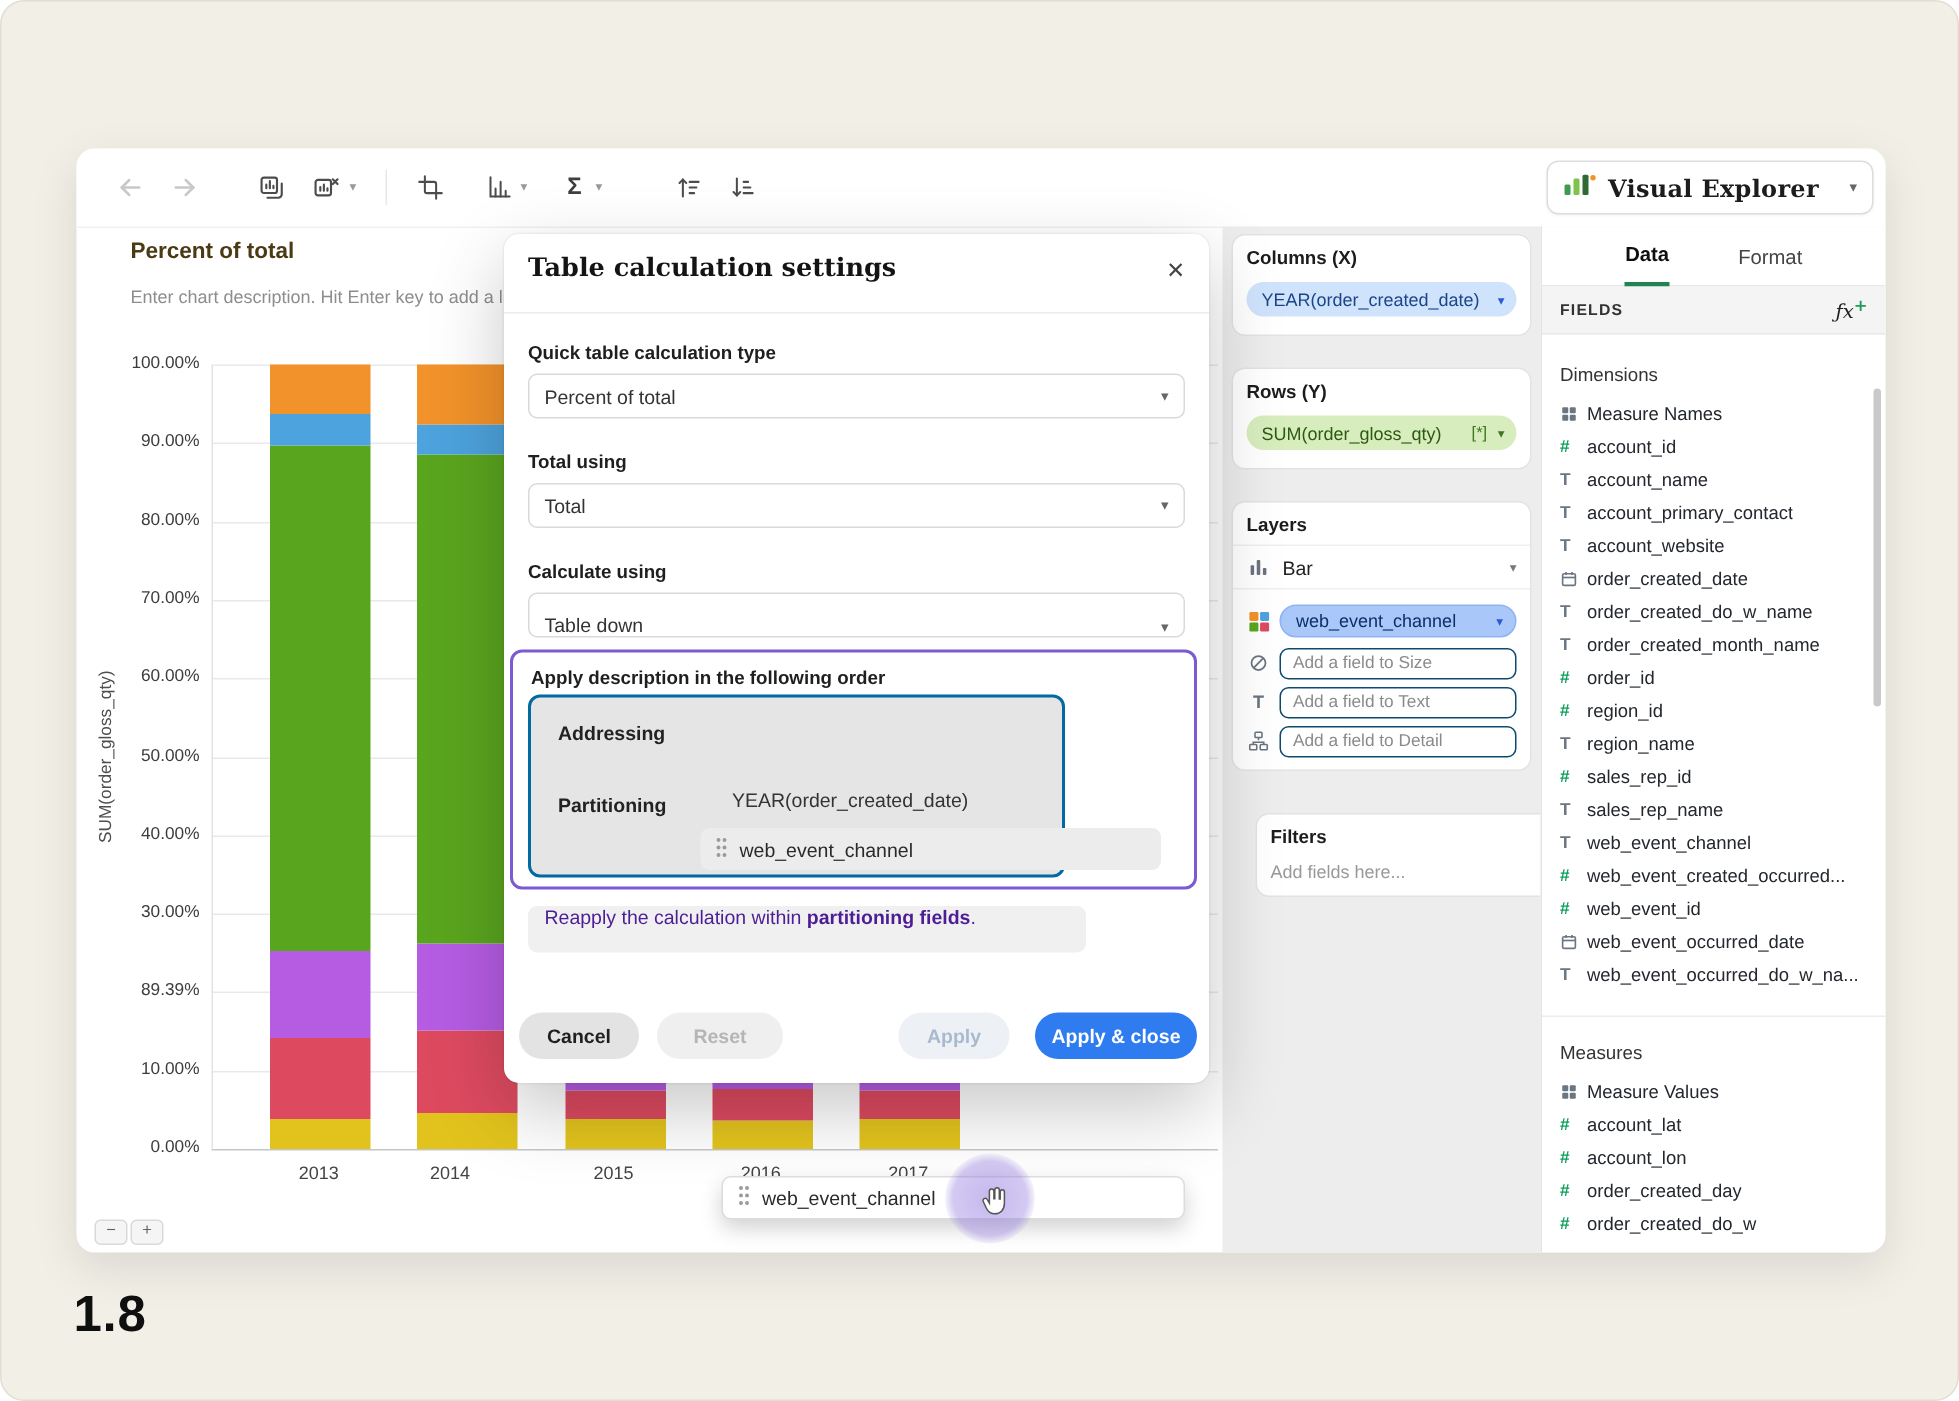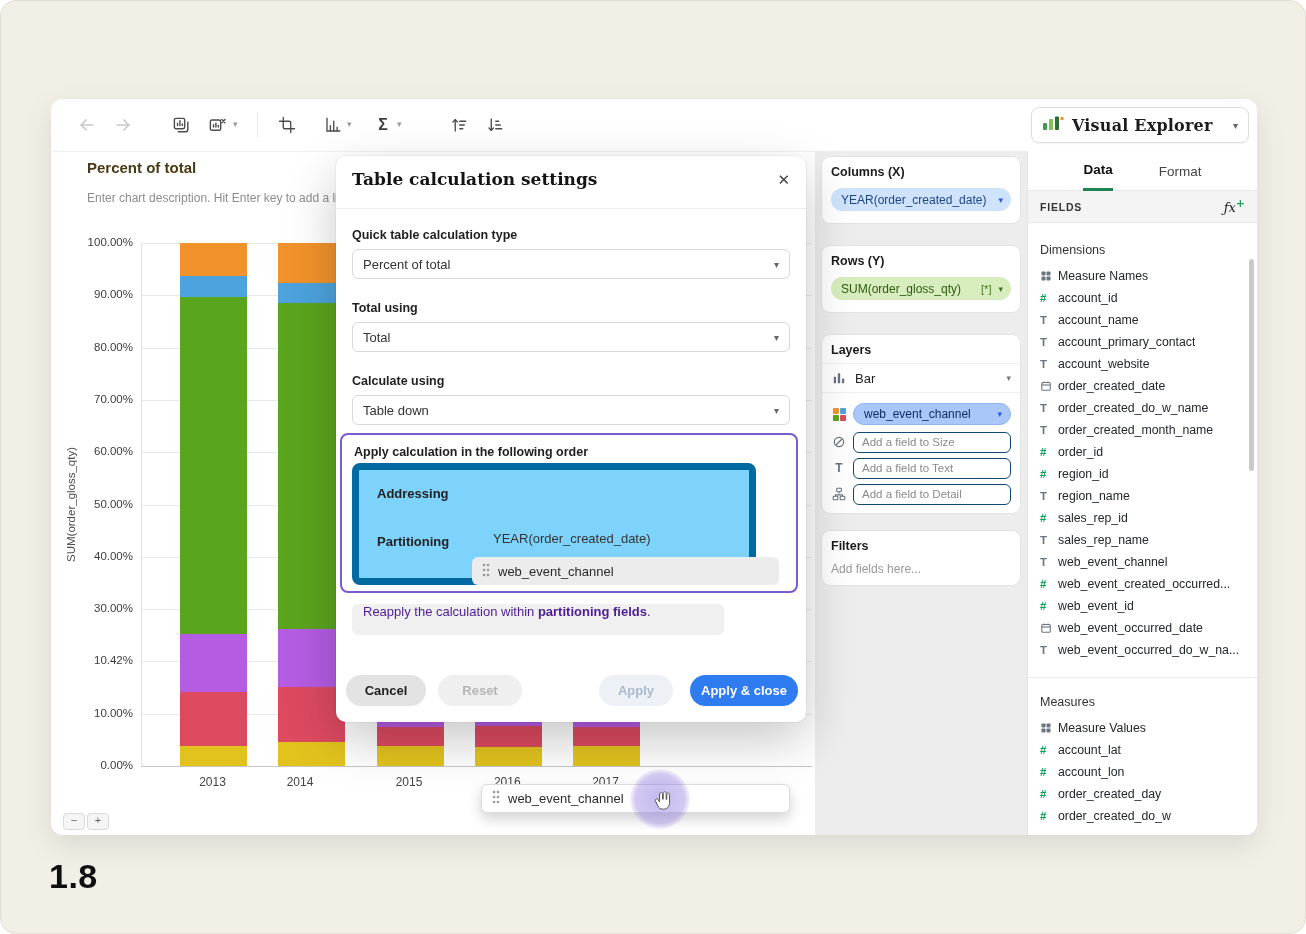--- a/index.html
+++ b/index.html
@@ -28,21 +28,21 @@
   #xlabels{position:absolute;left:90px;top:676px;width:670px;height:16px;}
   .xtick{position:absolute;width:60px;text-align:center;font-size:12px;color:#444;}
   .zoom-btn{position:absolute;top:714px;width:20px;height:15px;border:1px solid #d9d9d9;background:#f5f5f5;border-radius:4px;font-size:11px;line-height:13px;text-align:center;color:#666;cursor:pointer;}
   #zoom-out{left:12px;} #zoom-in{left:36px;}
 
   
   #shelves{position:absolute;left:764px;top:52px;width:212px;height:684px;background:#ededed;}
   .card{position:absolute;left:7px;width:198px;background:#fff;border-radius:8px;box-shadow:0 0 0 1px rgba(0,0,0,.04);}
   .card-label{position:absolute;left:9px;top:8px;font-size:12.5px;font-weight:700;color:#1c1c1c;}
   #card-cols{top:6px;height:66px;} #card-rows{top:95px;height:66px;}
-  #card-layers{top:184px;height:178px;} #card-filters{top:380px;height:54px;}
+  #card-layers{top:184px;height:178px;} #card-filters{top:392px;height:54px;margin-left:16px;}
   .pill{position:absolute;left:9px;top:31px;height:23px;border-radius:12px;display:flex;align-items:center;padding:0 8px 0 10px;box-sizing:border-box;font-size:12px;cursor:pointer;}
   .pill .pill-text{flex:1;white-space:nowrap;overflow:hidden;text-overflow:ellipsis;}
   .pill .chev{font-size:9px;margin-left:4px;}
   #cols-pill{width:180px;background:#cfe3fd;color:#1c4587;}
   #cols-pill .chev{color:#2b5bd7;}
   #rows-pill{width:180px;background:#d8edbe;color:#2c5a10;}
   #rows-pill .badge{font-size:11px;color:#3c7a1e;margin-right:3px;}
   #rows-pill .chev{color:#3c7a1e;}
   .layer-row{position:absolute;left:0;width:198px;height:26px;display:flex;align-items:center;padding:0 9px;box-sizing:border-box;}
   #layer-type-row{top:28px;height:30px;border-top:1px solid #efefef;border-bottom:1px solid #efefef;cursor:pointer;}
@@ -80,24 +80,24 @@
   
   #modal{position:absolute;left:335px;top:155px;width:470px;height:566px;background:#fff;border-radius:10px;box-shadow:0 18px 50px rgba(0,0,0,.22),0 0 0 1px rgba(0,0,0,.04);z-index:50;}
   #modal-title{position:absolute;left:16px;top:13px;font-family:"DejaVu Serif",serif;font-weight:700;font-size:17px;color:#141414;}
   #modal-close{position:absolute;right:16px;top:15px;font-size:15px;color:#444;cursor:pointer;}
   #modal-hdr-divider{position:absolute;left:0;top:52px;width:100%;height:1px;background:#ececec;}
   .grp-label{position:absolute;left:16px;font-size:12.5px;font-weight:700;color:#1f1f1f;}
   .select{position:absolute;left:16px;width:438px;height:30px;border:1px solid #d9d9d9;border-radius:6px;display:flex;align-items:center;padding:0 10px;box-sizing:border-box;font-size:13px;color:#333;cursor:pointer;background:#fff;}
   .select .chev{margin-left:auto;font-size:10px;color:#666;}
   #g1-label{top:72px;} #g1-select{top:93px;}
   #g2-label{top:145px;} #g2-select{top:166px;}
-  #g3-label{top:218px;} #g3-select{top:239px;}
+  #g3-label{top:218px;} #g3-select{top:239px;align-items:flex-end;}
   #order-box{position:absolute;left:4px;top:277px;width:458px;height:160px;border:2.5px solid #7b5ad2;border-radius:8px;box-sizing:border-box;background:#fff;}
   #order-label{position:absolute;left:12px;top:10px;font-size:12.5px;font-weight:700;color:#1f1f1f;}
-  #order-inner{position:absolute;left:10px;top:28px;width:404px;height:122px;border:7px solid #0369a1;border-radius:8px;box-sizing:border-box;background:#7dd3fc;}
+  #order-inner{position:absolute;left:10px;top:28px;width:358px;height:122px;border:2px solid #0369a1;border-radius:8px;box-sizing:border-box;background:#e5e5e5;}
   #addressing-label{position:absolute;left:18px;top:16px;font-size:13px;font-weight:700;color:#222;}
   #partitioning-label{position:absolute;left:18px;top:64px;font-size:13px;font-weight:700;color:#222;}
   #ghost-item{position:absolute;left:134px;top:61px;font-size:13px;color:#333;white-space:nowrap;z-index:1;}
   .drag-row{display:flex;align-items:center;gap:8px;padding:0 10px;box-sizing:border-box;font-size:13px;color:#2a2a2a;cursor:grab;}
   #part-row{position:absolute;left:113px;top:87px;width:307px;height:28px;background:#ececec;border-radius:6px;}
   #dragged-row{position:absolute;left:139px;top:349px;width:309px;height:29px;background:#fff;border:1px solid #dcdcdc;border-radius:6px;box-shadow:0 6px 14px rgba(0,0,0,.18);z-index:6;}
   #cursor-circle{position:absolute;left:288px;top:334px;width:60px;height:60px;border-radius:50%;background:radial-gradient(circle, rgba(139,114,221,.50) 0%, rgba(139,114,221,.38) 58%, rgba(139,114,221,0) 74%);z-index:7;display:flex;align-items:center;justify-content:center;pointer-events:none;}
   #cursor-circle svg{margin:4px 0 0 6px;}
   #note-box{position:absolute;left:16px;top:448px;width:372px;height:31px;background:#f0f0f0;border-radius:6px;display:flex;padding:0 11px;box-sizing:border-box;font-size:13px;color:#4c1d95;white-space:pre;}
   #note-box b{font-weight:700;}
@@ -193,21 +193,21 @@
     <div id="ylabel">SUM(order_gloss_qty)</div>
     <div id="yticks">
         <div class="ytick" style="top: -7px;">100.00%</div>
         <div class="ytick" style="top: 45.3px;">90.00%</div>
         <div class="ytick" style="top: 97.6px;">80.00%</div>
         <div class="ytick" style="top: 149.9px;">70.00%</div>
         <div class="ytick" style="top: 202.2px;">60.00%</div>
         <div class="ytick" style="top: 254.5px;">50.00%</div>
         <div class="ytick" style="top: 306.8px;">40.00%</div>
         <div class="ytick" style="top: 359.1px;">30.00%</div>
-        <div class="ytick" style="top: 411.4px;">10.42%</div>
+        <div class="ytick" style="top: 411.4px;">89.39%</div>
         <div class="ytick" style="top: 463.7px;">10.00%</div>
         <div class="ytick" style="top: 516px;">0.00%</div>
       </div>
     <div id="plot">
         <div class="gridline" style="bottom: 522px;"></div>
         <div class="gridline" style="bottom: 469.7px;"></div>
         <div class="gridline" style="bottom: 417.4px;"></div>
         <div class="gridline" style="bottom: 365.1px;"></div>
         <div class="gridline" style="bottom: 312.8px;"></div>
         <div class="gridline" style="bottom: 260.5px;"></div>
@@ -536,21 +536,21 @@
       <span class="chev">▾</span>
     </div>
 
     <div class="grp-label" id="g3-label">Calculate using</div>
     <div class="select" id="g3-select">
       <span>Table down</span>
       <span class="chev">▾</span>
     </div>
 
     <div id="order-box">
-      <div id="order-label">Apply calculation in the following order</div>
+      <div id="order-label">Apply description in the following order</div>
       <div id="order-inner">
         <div id="addressing-label">Addressing</div>
         <div id="partitioning-label">Partitioning</div>
         <div id="ghost-item">YEAR(order_created_date)</div>
         <div class="drag-row" id="part-row">
           <span>
             <svg width="8" height="14" viewBox="0 0 8 14" fill="#9a9a9a">
                 <circle cx="2" cy="2" r="1.3"></circle>
                 <circle cx="6" cy="2" r="1.3"></circle>
                 <circle cx="2" cy="7" r="1.3"></circle>

